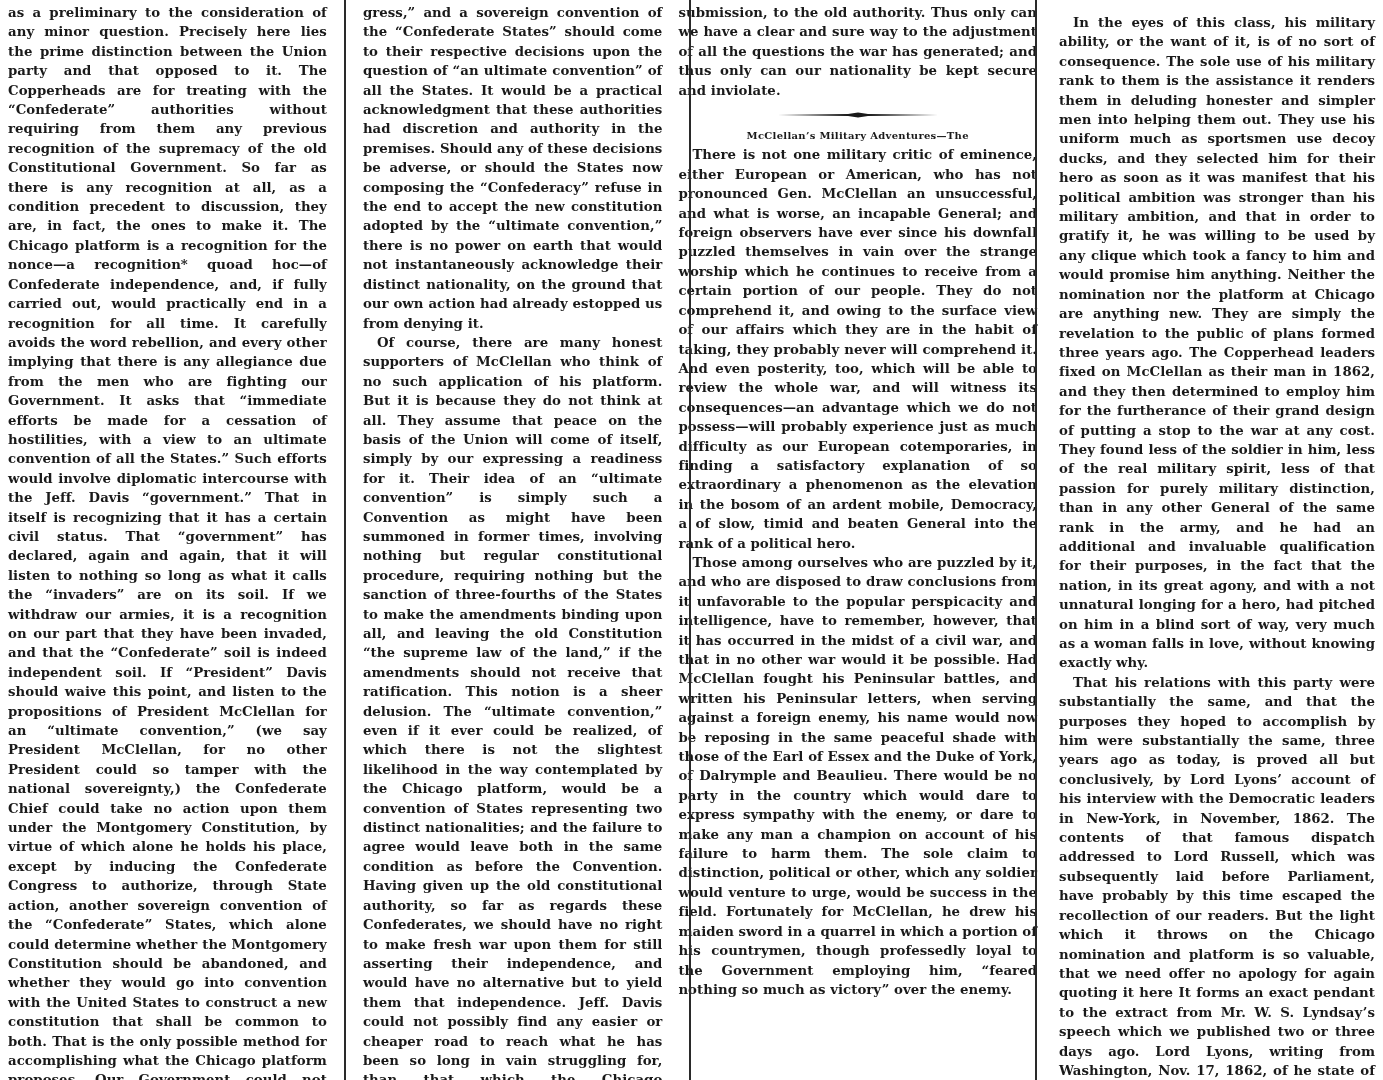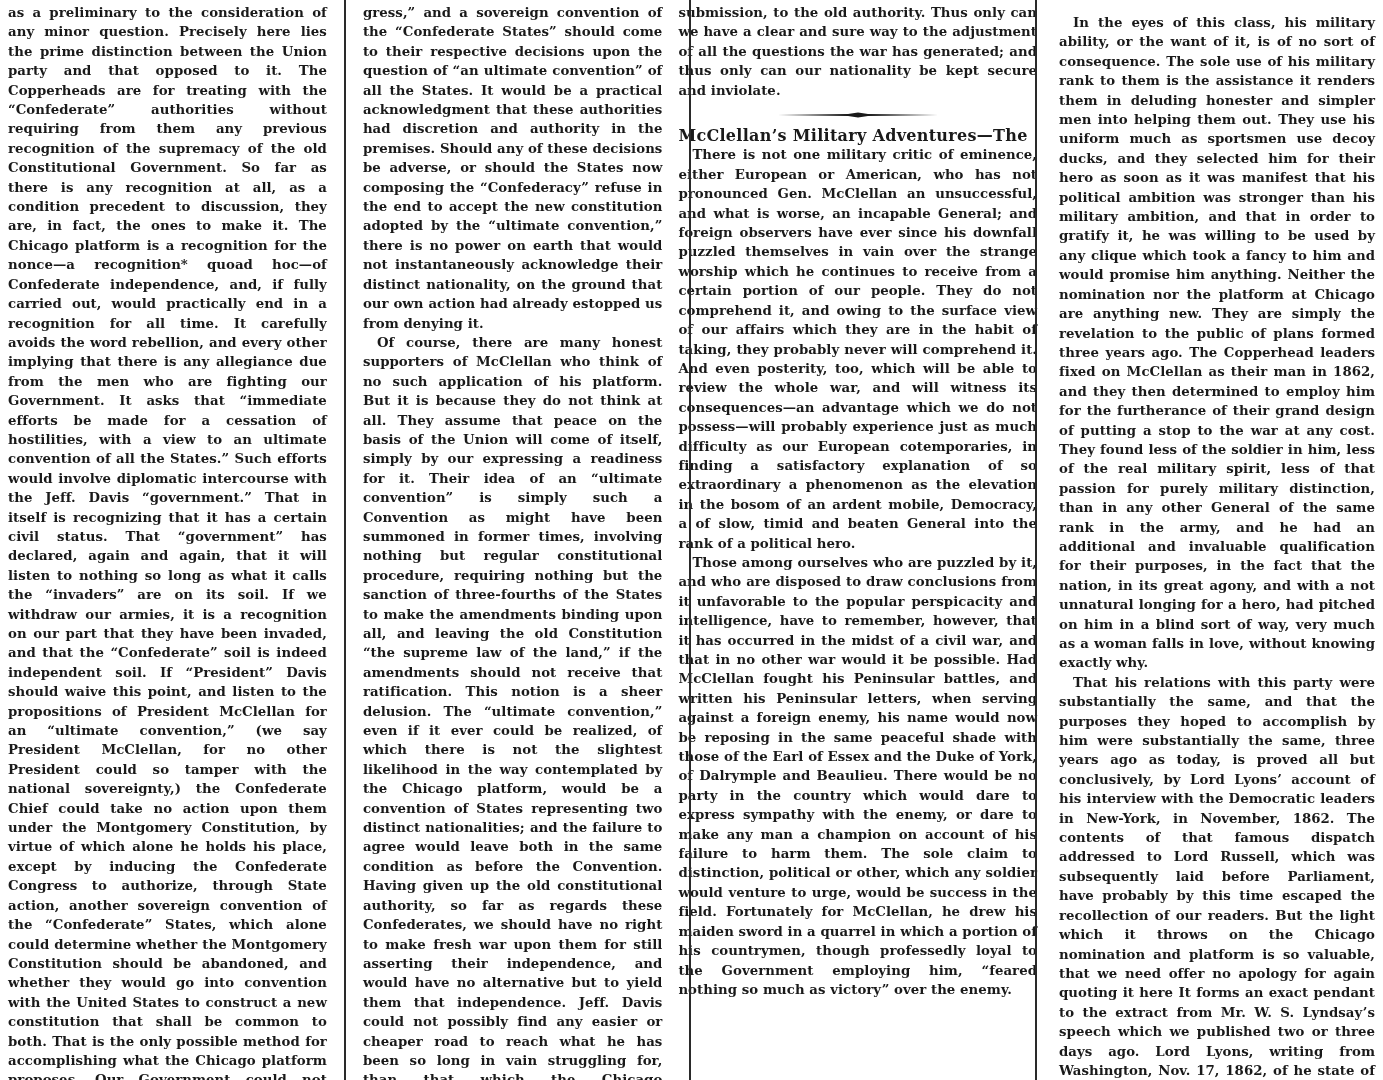--- a/index.html
+++ b/index.html
@@ -56,24 +56,24 @@
     p.indent { text-indent: 14px; }
     p.noindent { text-indent: 0; }
     .divider {
       display: flex;
       justify-content: center;
       margin: 12px 0 8px 0;
     }
     .divider svg { display: block; }
     .headline {
       margin: 0;
-      font-size: 16px;
+      font-size: 10px;
       line-height: 19.4px;
       font-weight: bold;
-      text-align: left;
+      text-align: center;
       font-family: "DejaVu Serif", serif;
       letter-spacing: 0.3px;
     }
     .col-4 p.first { margin-top: 10px; }
   </style>
 </head>
 <body>
 
 <div class="page">
 

